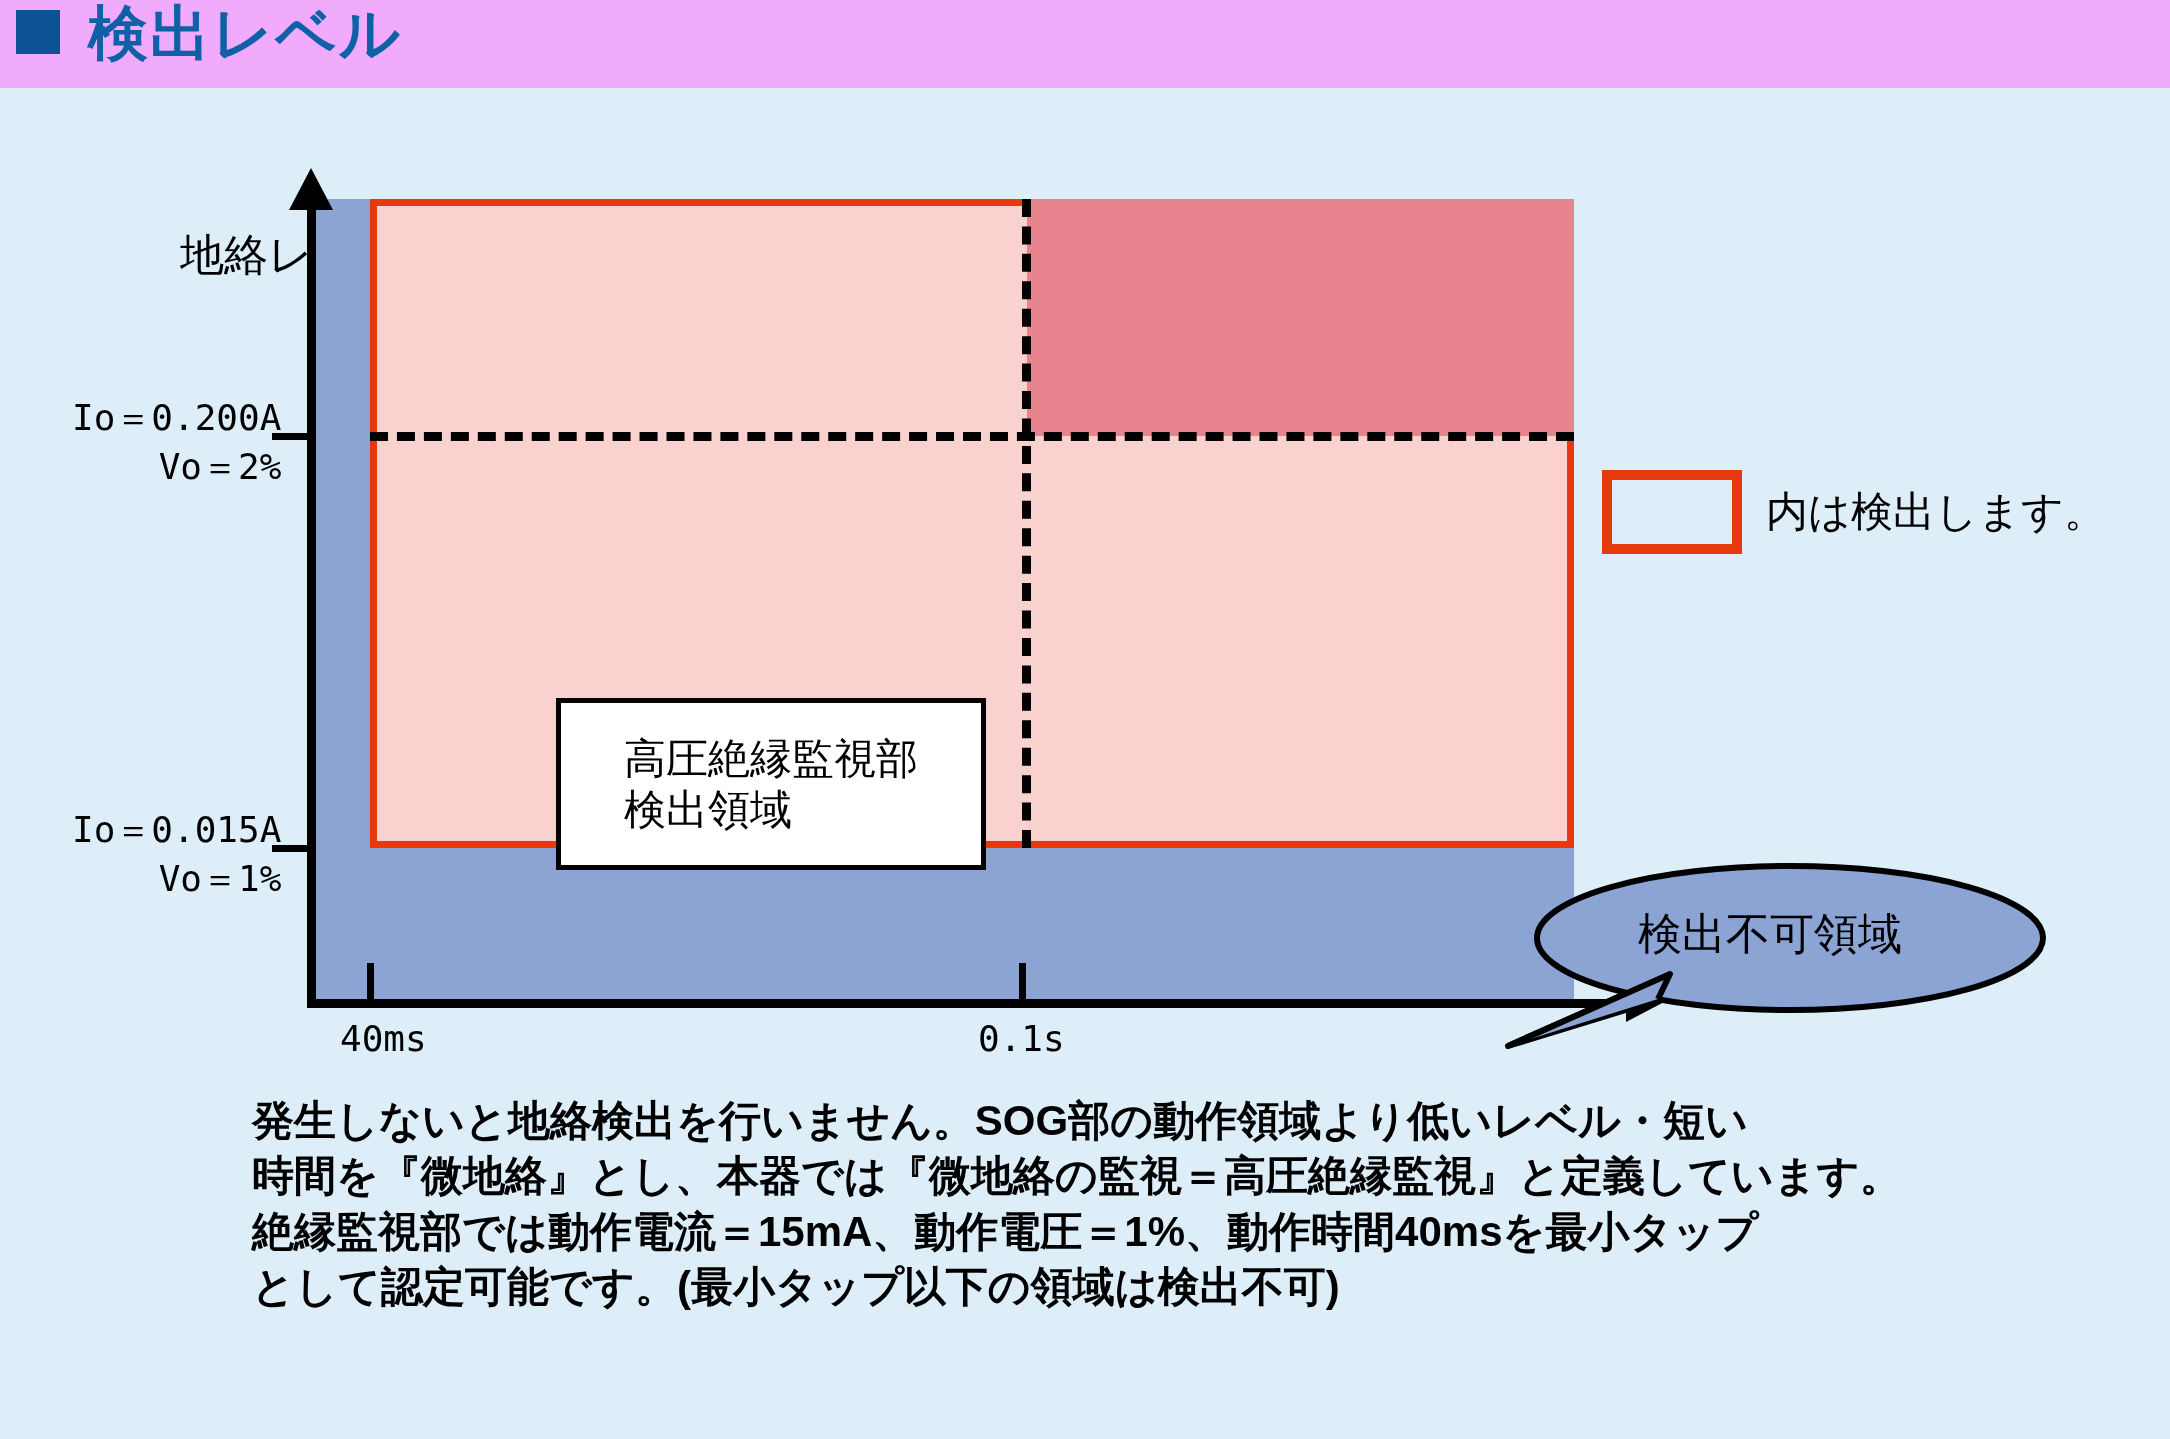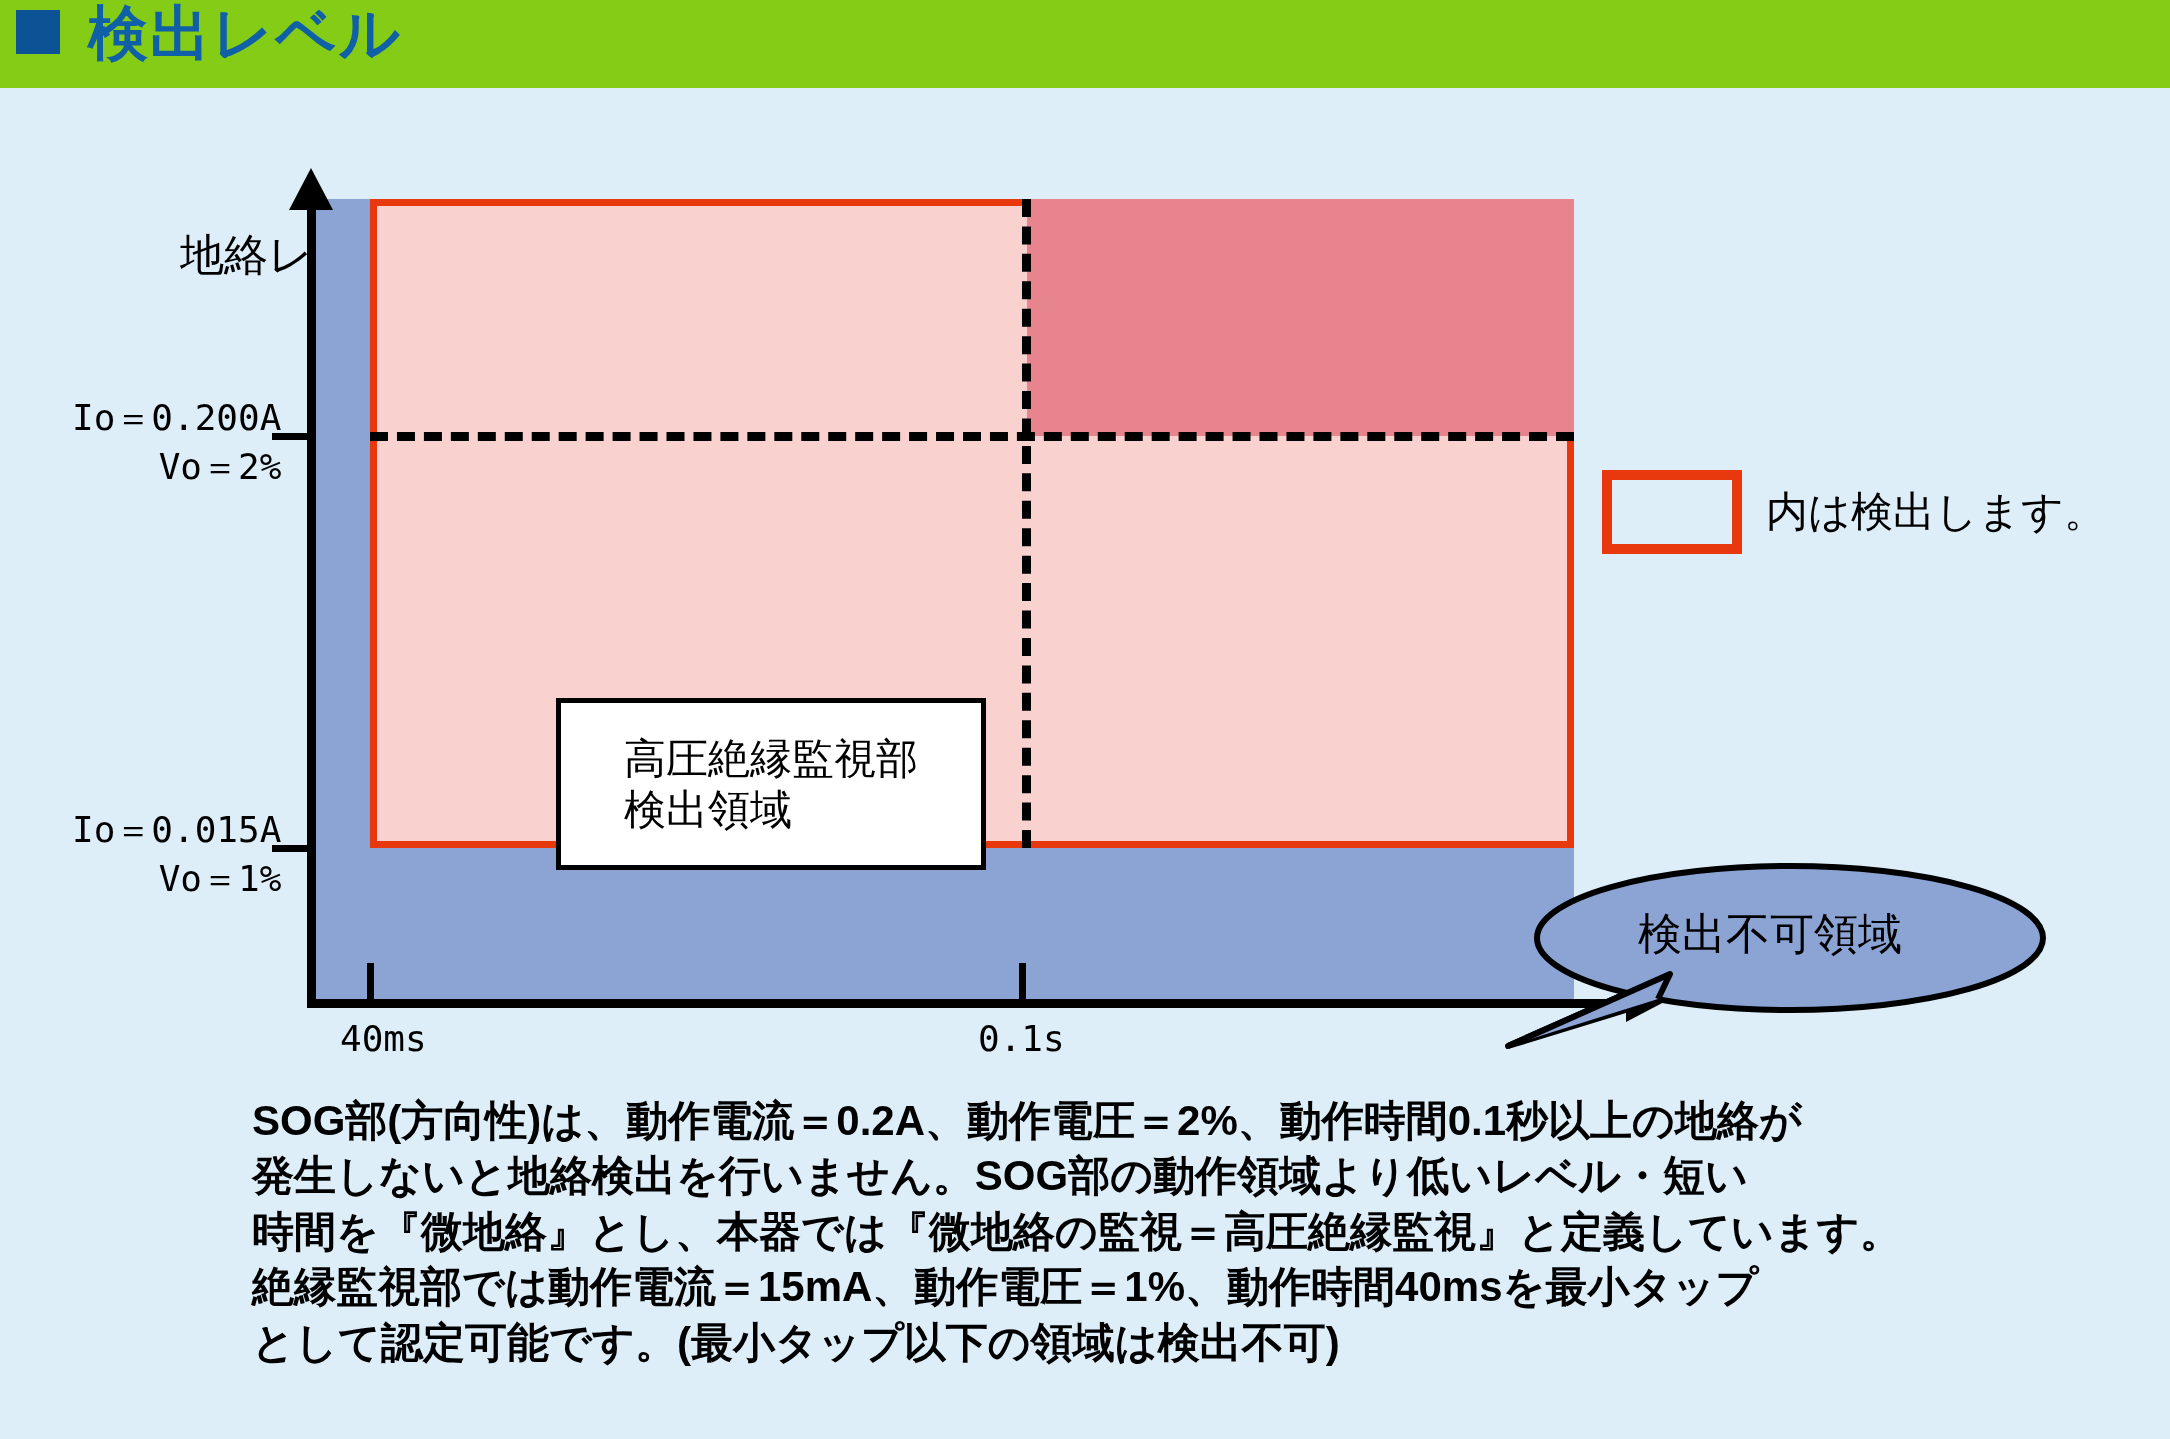--- a/index.html
+++ b/index.html
@@ -13,21 +13,21 @@
     font-family: "Liberation Sans", "DejaVu Sans", sans-serif;
     overflow: hidden;
   }
 
   
   #title-bar {
     position: absolute;
     left: 0; top: 0;
     width: 2170px;
     height: 88px;
-    background: #84cc16;
+    background: #f0abfc;
   }
   #title-bullet {
     position: absolute;
     left: 16px; top: 10px;
     width: 44px; height: 44px;
     background: #0b5394;
   }
   #title-text {
     position: absolute;
     left: 88px; top: -6px;
@@ -325,20 +325,19 @@
         <path d="M 18 190 L 180 118 L 165 145 Z" fill="#8ba4d4" stroke="#000" stroke-width="6" stroke-linejoin="round"></path>
         <ellipse cx="300" cy="82" rx="253" ry="72" fill="#8ba4d4" stroke="#000" stroke-width="6"></ellipse>
         <path d="M 18 190 L 180 118 L 168 143" fill="#8ba4d4" stroke="#000" stroke-width="6" stroke-linejoin="round"></path>
       </svg>
       <div id="bubble-text">検出不可領域</div>
     </div>
 
   </div>
 
   <div id="description">
-    <div class="desc-line">SOG部(方向性)は、動作電流＝0.2A、動作電圧＝2%、動作時間0.1秒以上の地絡が</div>
     <div class="desc-line">発生しないと地絡検出を行いません。SOG部の動作領域より低いレベル・短い</div>
     <div class="desc-line">時間を『微地絡』とし、本器では『微地絡の監視＝高圧絶縁監視』と定義しています。</div>
     <div class="desc-line">絶縁監視部では動作電流＝15mA、動作電圧＝1%、動作時間40msを最小タップ</div>
     <div class="desc-line">として認定可能です。(最小タップ以下の領域は検出不可)</div>
   </div>
 
 </div>
 
 </body></html>

